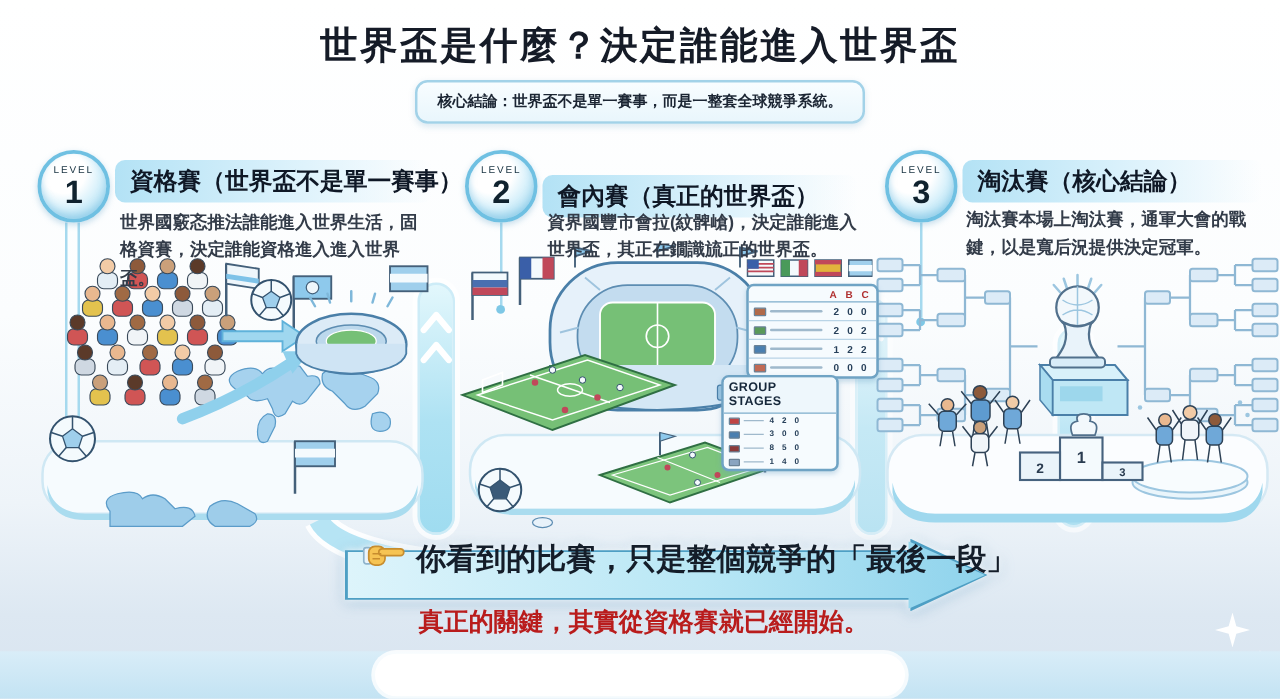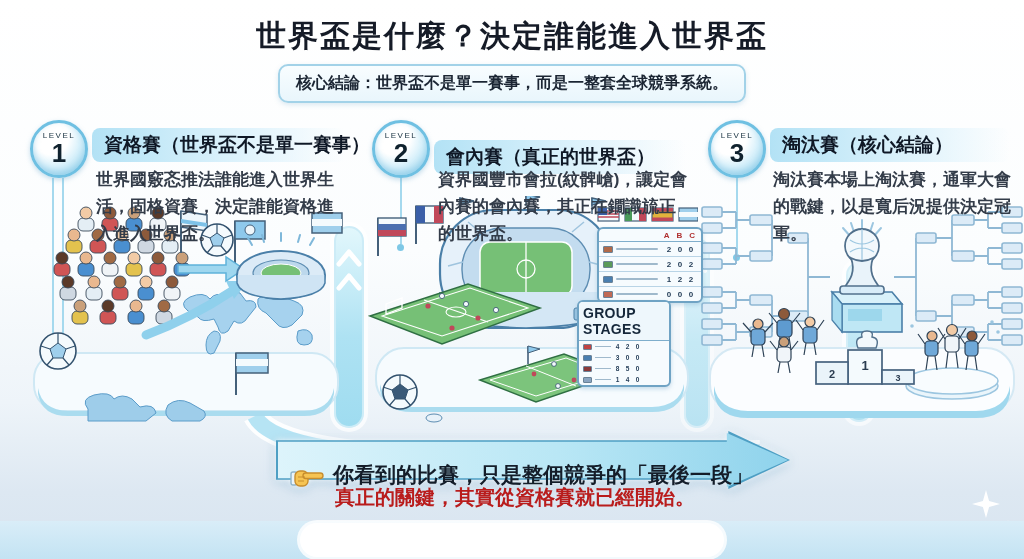--- a/index.html
+++ b/index.html
@@ -8,34 +8,34 @@
   body { position:relative;
     background:linear-gradient(180deg,#ffffff 0%,#fbfdfe 45%,#eef4f9 72%,#dde8f2 88%,#d8e4f0 100%); }
 
   
   .title { position:absolute; left:0; top:16px; width:100%; text-align:center;
     font-size:30px; font-weight:800; letter-spacing:2px; color:#151b27; }
   .subtitle-box { position:absolute; left:50%; top:64px; transform:translateX(-50%);
     border:2px solid #a2d2e8; border-radius:10px; padding:7px 16px;
     background:linear-gradient(180deg,#f8fdff,#e9f6fc);
     box-shadow:0 2px 5px rgba(120,170,205,.25);
-    font-size:16px; font-weight:700; color:#1b2533; white-space:nowrap; }
+    font-size:12px; font-weight:700; color:#1b2533; white-space:nowrap; }
 
   
   .badge { position:absolute; width:58px; height:58px; border-radius:50%;
     background:radial-gradient(circle at 35% 28%, #ffffff 0 34%, #d8f1fb 58%, #8fd2ec 100%);
     border:3px solid #6fc0e2; box-shadow:0 2px 5px rgba(110,170,205,.4), inset 0 -3px 6px rgba(120,190,225,.5);
     display:flex; flex-direction:column; align-items:center; justify-content:center; z-index:5; }
   .badge .lv { font-size:8px; font-weight:400; letter-spacing:1.5px; color:#16303f; line-height:1; }
   .badge .num { font-size:26px; font-weight:800; color:#10222e; line-height:1; }
   .title-band { position:absolute; height:34px; border-radius:8px; display:flex; align-items:center;
     padding-left:12px; z-index:4;
     background:linear-gradient(90deg,#b3e2f5 0%,#dff3fc 60%,rgba(223,243,252,0) 100%); }
   .title-band span { font-size:19px; font-weight:800; color:#0f1826; white-space:nowrap; }
-  .desc { position:absolute; font-size:17px; font-weight:600; line-height:1.6; color:#333c49; z-index:4; }
+  .desc { position:absolute; font-size:14px; font-weight:600; line-height:1.6; color:#333c49; z-index:4; }
 
   .stem-double { position:absolute; width:12px; border-left:2px solid #a5d9ee; border-right:2px solid #a5d9ee; z-index:1; }
   .stem-single { position:absolute; width:2px; background:#a5d9ee; z-index:1; }
   .stem-dot { position:absolute; width:7px; height:7px; border-radius:50%; background:#7ec8e6; z-index:1; }
 
   
   .road { position:absolute; border-radius:16px; border:2px solid #cdecf7;
     background:linear-gradient(180deg,#e2f7fc 0%,#aee2f3 55%,#9fdcf0 100%);
     box-shadow:0 0 0 4px rgba(255,255,255,.7); z-index:1; }
   .road svg { position:absolute; left:50%; transform:translateX(-50%); }
@@ -53,36 +53,36 @@
     border-bottom:1.5px solid #7fae cc; border-bottom:1.5px solid #7faecc; font-weight:800; color:#b03030; }
   .standings .row { display:flex; align-items:center; gap:3px; padding:2.5px 6px 2.5px 4px; border-bottom:1px solid #b9d4e6; }
   .standings .row:last-child { border-bottom:none; }
   .standings .flag { width:10px; height:7px; border:1px solid #6b8296; border-radius:1px; }
   .standings .dash { flex:1; height:2px; background:#9fb9cc; border-radius:1px; margin-right:4px; }
   .standings .v { width:8px; text-align:center; font-weight:700; color:#27405a; }
 
   .groupbox { position:absolute; left:577px; top:300px; width:94px; z-index:6;
     background:#f6fbfe; border:2px solid #6fa3c4; border-radius:6px; overflow:hidden;
     box-shadow:0 2px 4px rgba(110,160,195,.35); font-size:6.5px; }
-  .groupbox .gtitle { padding:3px 4px; font-size:14px; font-weight:800; letter-spacing:.3px;
+  .groupbox .gtitle { padding:3px 4px; font-size:10px; font-weight:800; letter-spacing:.3px;
     color:#15273a; border-bottom:1.5px solid #7faecc; background:#eef7fc; }
   .groupbox .row { display:flex; align-items:center; gap:3px; padding:2px 5px 2px 4px; }
   .groupbox .flag { width:9px; height:6px; border:1px solid #6b8296; border-radius:1px; }
   .groupbox .dash { width:16px; height:1.5px; background:#9fb9cc; }
   .groupbox .v { width:7px; text-align:center; font-weight:700; color:#27405a; }
 
   
   .arrow-wrap { position:absolute; left:276px; top:431px; width:514px; height:58px; z-index:6;
     filter:drop-shadow(0 0 3px rgba(255,255,255,.95)) drop-shadow(0 2px 5px rgba(90,150,190,.35)); }
   .arrow-outer { position:absolute; inset:0; background:#4e9fc4;
     clip-path:polygon(0 16%,88% 16%,88% 0,100% 50%,88% 100%,88% 84%,0 84%); }
   .arrow-inner { position:absolute; inset:2px; background:linear-gradient(90deg,#ddf4fb 0%,#b9e7f5 55%,#8fd3ec 100%);
     clip-path:polygon(0 16%,88% 16%,88% 0,100% 50%,88% 100%,88% 84%,0 84%); }
-  .arrow-text { position:absolute; left:14px; top:0; height:100%; display:flex; align-items:flex-end; gap:9px;
-    font-size:21px; font-weight:800; color:#141d29; white-space:nowrap; }
+  .arrow-text { position:absolute; left:14px; top:0; height:100%; display:flex; align-items:flex-start; gap:9px;
+    font-size:24px; font-weight:800; color:#141d29; white-space:nowrap; }
   .line2 { position:absolute; left:250px; top:484px; width:530px; text-align:center;
     font-size:20px; font-weight:800; color:#b91c1c; z-index:6; }
 
   .sparkle { position:absolute; background:#ffffff; z-index:3;
     clip-path:polygon(50% 0,61% 39%,100% 50%,61% 61%,50% 100%,39% 61%,0 50%,39% 39%); }
 
   
   .footer-bar { position:absolute; left:0; bottom:0; width:100%; height:38px;
     background:linear-gradient(180deg,#d9edf8,#c3e3f3); z-index:7; }
   .footer-pill { position:absolute; left:50%; bottom:2px; transform:translateX(-50%);
@@ -305,21 +305,21 @@
 
 <div class="badge" style="left:372px; top:120px;">
   <span class="lv">LEVEL</span>
   <span class="num">2</span>
 </div>
 <div class="stem-single" style="left:400px; top:178px; height:66px;"></div>
 <div class="stem-dot" style="left:397px; top:244px;"></div>
 <div class="title-band" style="left:434px; top:140px; width:252px;">
   <span>會內賽（真正的世界盃）</span>
 </div>
-<div class="desc" style="left:438px; top:166px; width:252px;">資界國豐市會拉(紋髀嵢)，讓定會內賽的會內賽，其正在鐗識旈正的世界盃。</div>
+<div class="desc" style="left:438px; top:166px; width:252px;">資界國豐市會拉(紋髀嵢)，決定誰能進入世界盃，其正在鐗識旈正的世界盃。</div>
 
 <svg class="illus" style="left:368px; top:196px;" width="330" height="234" viewBox="0 0 330 234">
 
   <g>
     <rect x="8" y="152" width="312" height="60" rx="28" fill="#f6fbfe" stroke="#cfe8f4" stroke-width="2"></rect>
     <path d="M12 188 q4 22 32 23 l240 0 q28 -1 32 -23 l0 6 q-4 22 -32 22 l-240 0 q-28 0 -32 -22 z" fill="#aadcef"></path>
   </g>
 
   <g>
     <rect x="72" y="14" width="172" height="118" rx="54" fill="#e6f1fa" stroke="#4a7fa8" stroke-width="2.2"></rect>
@@ -493,21 +493,21 @@
 
 <div class="badge" style="left:708px; top:120px;">
   <span class="lv">LEVEL</span>
   <span class="num">3</span>
 </div>
 <div class="stem-single" style="left:736px; top:178px; height:76px;"></div>
 <div class="stem-dot" style="left:733px; top:254px;"></div>
 <div class="title-band" style="left:770px; top:128px; width:240px;">
   <span>淘汰賽（核心結論）</span>
 </div>
-<div class="desc" style="left:773px; top:166px; width:240px;">淘汰賽本場上淘汰賽，通軍大會的戰鍵，以是寬后況提供決定冠軍。</div>
+<div class="desc" style="left:773px; top:166px; width:240px;font-family:Liberation Mono, monospace;">淘汰賽本場上淘汰賽，通軍大會的戰鍵，以是寬后況提供決定冠軍。</div>
 
 <svg class="illus" style="left:700px; top:200px;" width="324" height="235" viewBox="0 0 324 235">
 
   <g>
     <rect x="10" y="148" width="304" height="64" rx="28" fill="#fbfdff" stroke="#d5e9f4" stroke-width="2"></rect>
     <path d="M14 186 q4 24 34 25 l228 0 q30 -1 34 -25 l0 8 q-4 24 -34 24 l-228 0 q-30 0 -34 -24 z" fill="#9fd8ee"></path>
   </g>
 
   <g id="bracketL" stroke="#8fb8d4" stroke-width="1.8" fill="none">
     <path d="M22 12 h14 M22 28 h14 M36 12 v16 M36 20 h14"></path>

